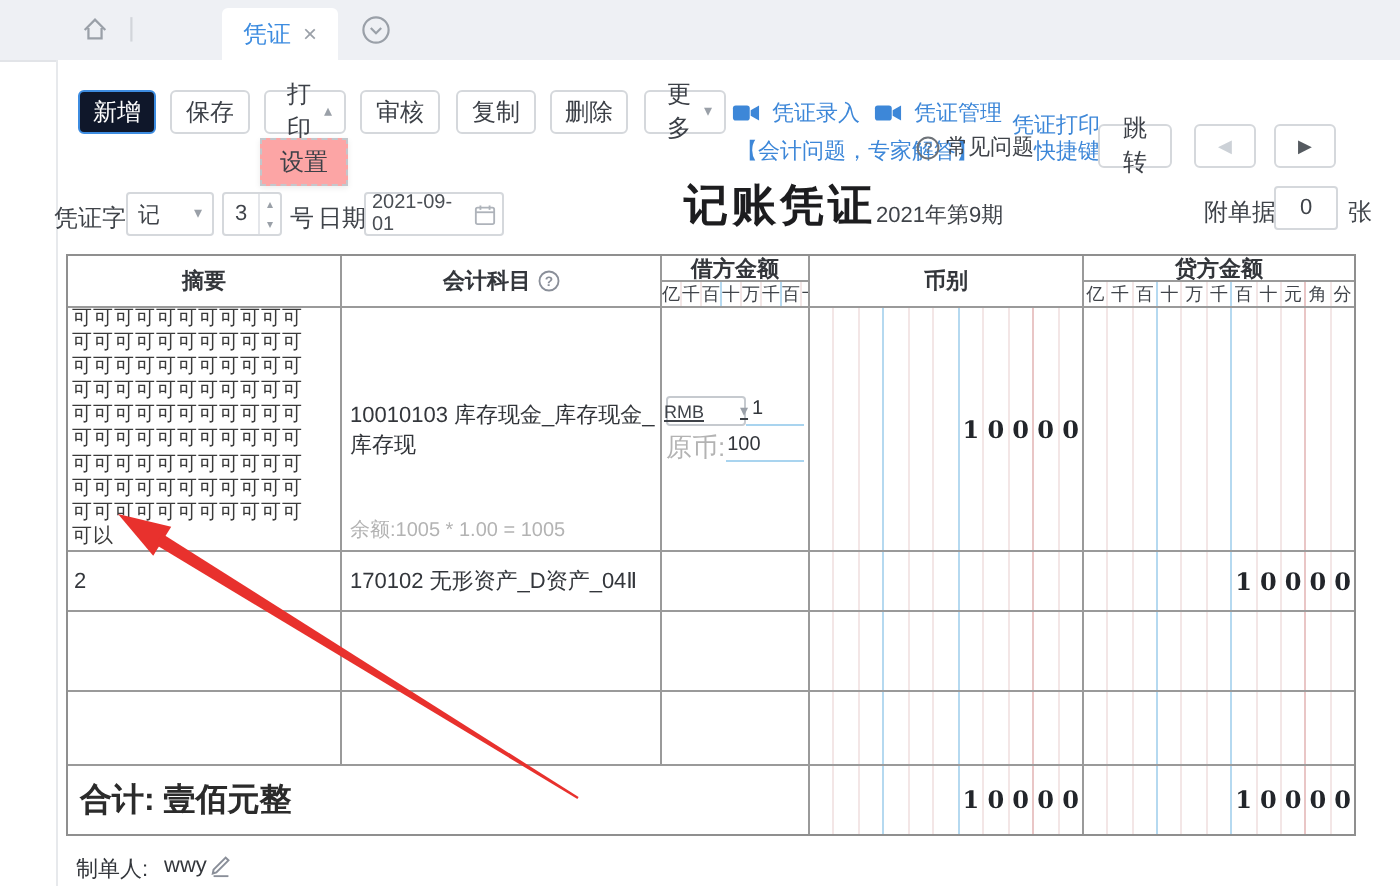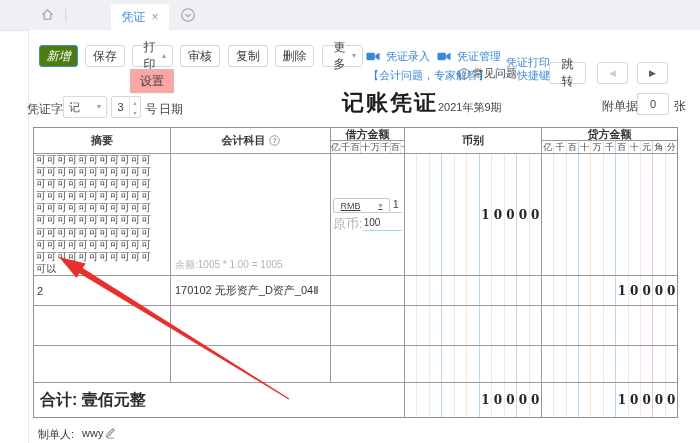--- a/index.html
+++ b/index.html
@@ -18,21 +18,21 @@
   .tab-active .x{color:#9aa0a8;font-size:12px;line-height:1;}
   .chev-ic{position:absolute;left:180px;top:7px;}
 
   .main-panel{position:absolute;left:28px;top:30px;width:671px;height:413px;background:#fff;
               border-left:1px solid #e7e9ec;}
 
   
   .btn{position:absolute;height:22px;box-sizing:border-box;border:1px solid #d5d8dc;border-radius:3px;
        background:#fff;font-size:12px;color:#3c4047;display:flex;align-items:center;justify-content:center;
        gap:2px;cursor:pointer;}
-  .btn.primary{background:#4d7c0f;border-color:#3d8ce0;color:#fff;font-style:italic;}
+  .btn.primary{background:#0f172a;border-color:#3d8ce0;color:#fff;}
   .caret{font-size:8px;color:#9aa0a8;line-height:1;}
   .print-menu{position:absolute;left:130px;top:69px;width:42px;height:22px;border:1px dashed #c3c7cc;
               background:#fca5a5;display:flex;align-items:center;justify-content:center;font-size:12px;
               color:#3c4047;box-shadow:0 1px 3px rgba(0,0,0,.08);cursor:pointer;z-index:5;}
   .vlink{position:absolute;top:49px;height:14px;display:flex;align-items:center;gap:6px;
          font-size:11px;color:#3d87d8;cursor:pointer;}
 
   
   .qa-link{position:absolute;left:368px;top:68px;font-size:11px;color:#3d87d8;cursor:pointer;}
   .faq{position:absolute;left:458px;top:66px;display:flex;align-items:center;gap:3px;font-size:11px;
@@ -83,21 +83,21 @@
   .uc.b,.ac.b{border-right-color:#b5d9f0;}
   .uc.r,.ac.r{border-right-color:#e9c6c6;}
   .uc.last,.ac.last{border-right:none;}
 
   .sum1{font-size:10px;line-height:12.1px;letter-spacing:0.5px;color:#3a3a3a;padding:0 2px;
         white-space:pre-line;cursor:text;}
   .subj1{display:flex;align-items:center;padding-left:4px;font-size:11px;color:#33363b;cursor:text;}
   .balance{position:absolute;left:4px;bottom:3px;font-size:10px;color:#b3b3b3;letter-spacing:0;}
   .cur1{display:flex;flex-direction:column;justify-content:center;gap:2px;padding:0 2px;cursor:pointer;}
   .cur-line{display:flex;align-items:center;height:16px;}
-  .cur-select{width:57px;height:15px;box-sizing:border-box;border:1px solid #c6cacf;border-radius:2px;
+  .cur-select{width:40px;height:15px;box-sizing:border-box;border:1px solid #c6cacf;border-radius:2px;
               display:flex;align-items:center;justify-content:center;gap:18px;font-size:9px;
               color:#3f4349;background:#fff;cursor:pointer;text-decoration:underline;}
   .cur-rate{flex:1;border-bottom:1px solid #a9d4ef;font-size:10px;color:#33363b;padding-left:3px;
             height:14px;line-height:14px;cursor:text;}
   .cur-lbl{font-size:13px;color:#b3b3b3;}
   .cur-orig{flex:1;border-bottom:1px solid #a9d4ef;font-size:10px;color:#33363b;padding-left:1px;
             height:14px;line-height:14px;cursor:text;}
   .sum2{display:flex;align-items:center;padding-left:3px;font-size:11px;color:#33363b;cursor:text;}
   .subj2{display:flex;align-items:center;padding-left:4px;font-size:11px;color:#33363b;cursor:text;}
   .tot-label{grid-column:1/4;display:flex;align-items:center;padding-left:6px;font-size:16px;
@@ -203,20 +203,29 @@
   </div>
   <div class="stepper">
     <span class="val">3</span>
     <span class="spin">
       <span>▴</span>
       <span>▾</span>
     </span>
   </div>
   <span class="flabel" style="left:145px;top:101px;">号</span>
   <span class="flabel" style="left:159px;top:101px;">日期</span>
+  <div class="dateinput">
+    <span class="dval">2021-09-01</span>
+    <svg width="11" height="11" viewBox="0 0 12 12">
+      <rect x="1" y="2" width="10" height="9" rx="1" fill="none" stroke="#aeb3ba" stroke-width="1"></rect>
+      <line x1="3.5" y1="0.8" x2="3.5" y2="3.2" stroke="#aeb3ba" stroke-width="1"></line>
+      <line x1="8.5" y1="0.8" x2="8.5" y2="3.2" stroke="#aeb3ba" stroke-width="1"></line>
+      <line x1="1" y1="4.5" x2="11" y2="4.5" stroke="#aeb3ba" stroke-width="1"></line>
+    </svg>
+  </div>
   <span class="big-title">记账凭证</span>
   <span class="period">2021年第9期</span>
   <span class="flabel" style="left:602px;top:98px;">附单据</span>
   <div class="attach-input">0</div>
   <span class="flabel" style="left:674px;top:98px;">张</span>
 
   <div class="vtable">
 
     <div class="vc hd span2">摘要</div>
     <div class="vc hd span2">
@@ -260,20 +269,21 @@
 可可可可可可可可可可可
 可可可可可可可可可可可
 可可可可可可可可可可可
 可可可可可可可可可可可
 可可可可可可可可可可可
 可可可可可可可可可可可
 可可可可可可可可可可可
 可可可可可可可可可可可
 可以</div>
     <div class="vc subj1">
+      <span>10010103 库存现金_库存现金_库存现</span>
       <span class="balance">余额:1005 * 1.00 = 1005</span>
     </div>
     <div class="vc cur1">
       <div class="cur-line">
         <div class="cur-select">
           <span>RMB</span>
           <span class="caret">▾</span>
         </div>
         <span class="cur-rate">1</span>
       </div>

